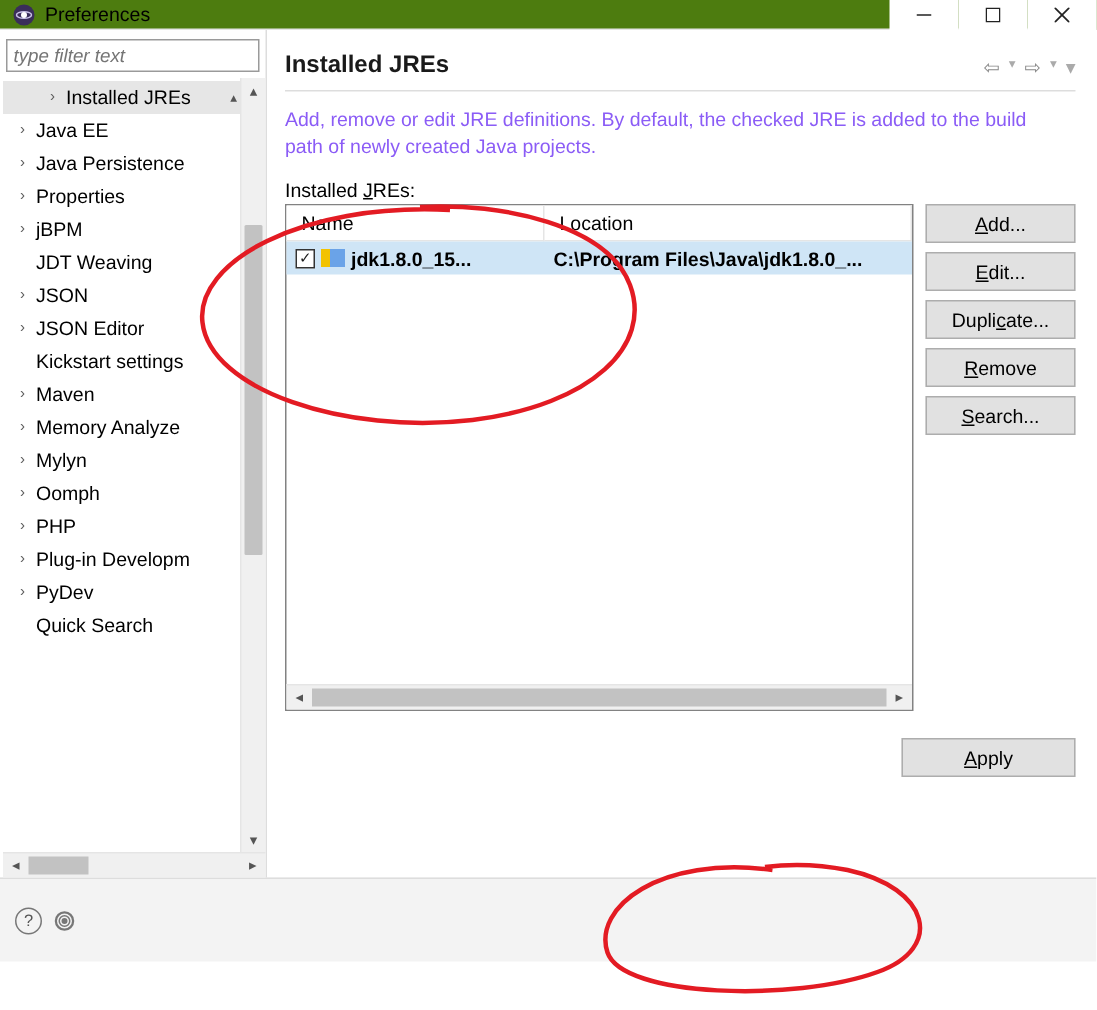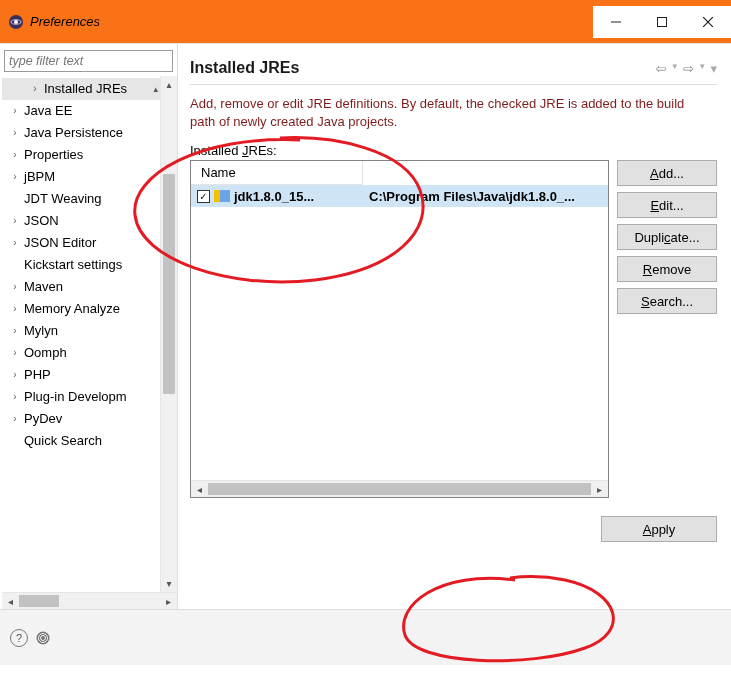--- a/index.html
+++ b/index.html
@@ -1,22 +1,22 @@
 <!DOCTYPE html>
 <html><head>
 <meta charset="utf-8">
 <style>
   * { box-sizing: border-box; font-family: "Segoe UI", Tahoma, sans-serif; }
   html, body { margin: 0; padding: 0; }
   body { width: 731px; height: 673px; background: #fff; position: relative; overflow: hidden; }
 
   
   .titlebar {
-    height: 44px; display: flex; align-items: center; justify-content: space-between;
-    padding-left: 8px; background: #f97316; border-bottom: 1px solid #e5e5e5; font-style: italic;
+    height: 20px; display: flex; align-items: center; justify-content: space-between;
+    padding-left: 8px; background: #4d7c0f; border-bottom: 1px solid #e5e5e5;
   }
   .titlebar .left { display: flex; align-items: center; gap: 6px; }
   .titlebar .left .icon svg { display: block; }
   .titlebar .title { font-size: 13px; color: #000; }
   .winbtns { display: flex; }
   .winbtn {
     width: 46px; height: 32px; display: flex; align-items: center; justify-content: center;
     font-size: 14px; color: #222; background: #fff;
   }
 
@@ -55,21 +55,21 @@
   }
   .sidebar-hscroll .ar { width:17px; text-align:center; color:#555; font-size:10px;}
   .sidebar-hscroll .thumb { position:absolute; left:17px; top:2px; bottom:2px; width:40px; background:#c2c2c2;}
 
   
   .main { flex: 1; display: flex; flex-direction: column; padding: 10px 14px 0 12px; }
   .main-header { display:flex; align-items:center; justify-content:space-between; height:28px;}
   .main-title { font-size: 16px; font-weight: 600; color: #1a1a1a; }
   .navarrows { display:flex; gap:6px; color:#888; font-size:13px; }
   .hr { height:1px; background:#ddd; margin-top:2px;}
-  .desc { font-size: 13px; color: #7f1d1d; margin: 10px 0 12px 0; line-height: 18px; max-width: 520px;}
+  .desc { font-size: 13px; color: #8b5cf6; margin: 10px 0 12px 0; line-height: 18px; max-width: 520px;}
   .section-label { font-size: 13px; color:#000; margin-bottom:2px; }
   .section-label .mn { text-decoration: underline; }
 
   .tableblock { display:flex; gap:8px; }
   .tablewrap { flex:1; border:1px solid #828282; height: 338px; display:flex; flex-direction:column; background:#fff;}
   .thead { display:flex; height:24px; background:#fff; font-size:13px; color:#000;}
   .thead .cell { border-right:1px solid #e5e5e5; border-bottom:1px solid #e5e5e5; display:flex; align-items:center; padding:0 10px;}
   .thead .c1 { width:172px; }
   .thead .c2 { flex:1; }
   .tbody { flex:1; position:relative;}
@@ -251,20 +251,21 @@
     <div class="desc">Add, remove or edit JRE definitions. By default, the checked JRE is added to the build path of newly created Java projects.</div>
 
     <div class="section-label">
       <span>Installed </span><span class="mn">J</span><span>REs:</span>
     </div>
 
     <div class="tableblock">
       <div class="tablewrap">
         <div class="thead">
           <div class="cell c1">Name</div>
+          <div class="cell c2">Location</div>
         </div>
         <div class="tbody">
           <div class="trow">
             <div class="cell c1">
               <span class="chk">✓</span>
               <span class="jdkicon"></span>
               <span class="name">jdk1.8.0_15...</span>
             </div>
             <div class="cell c2">C:\Program Files\Java\jdk1.8.0_...</div>
           </div>

